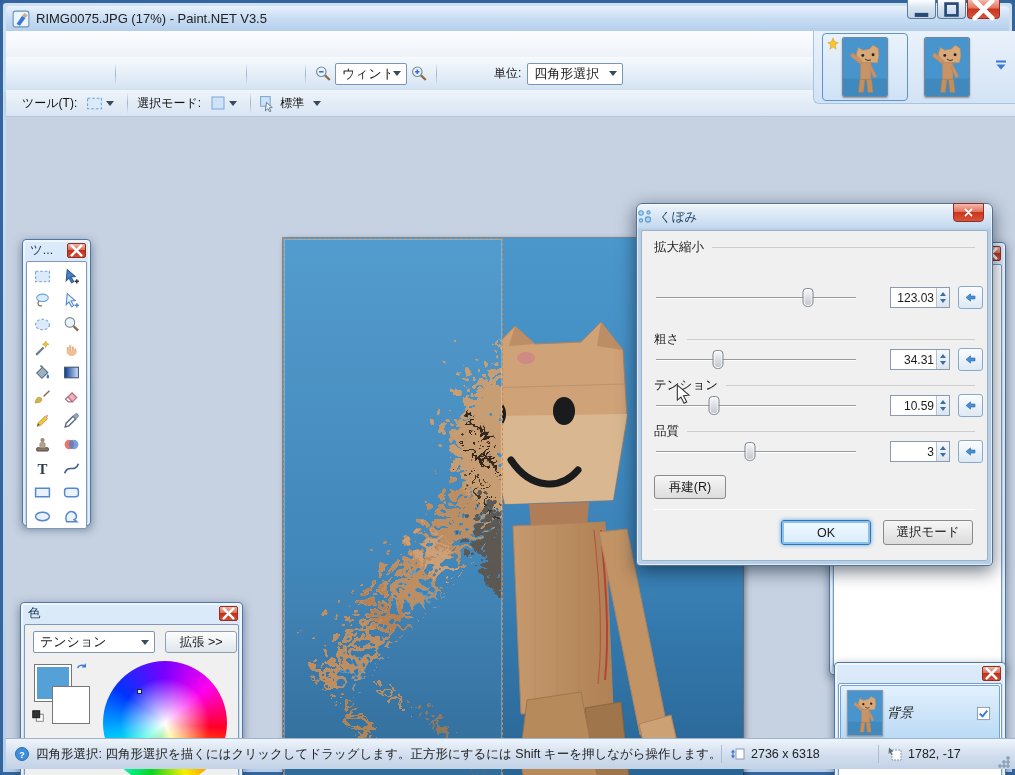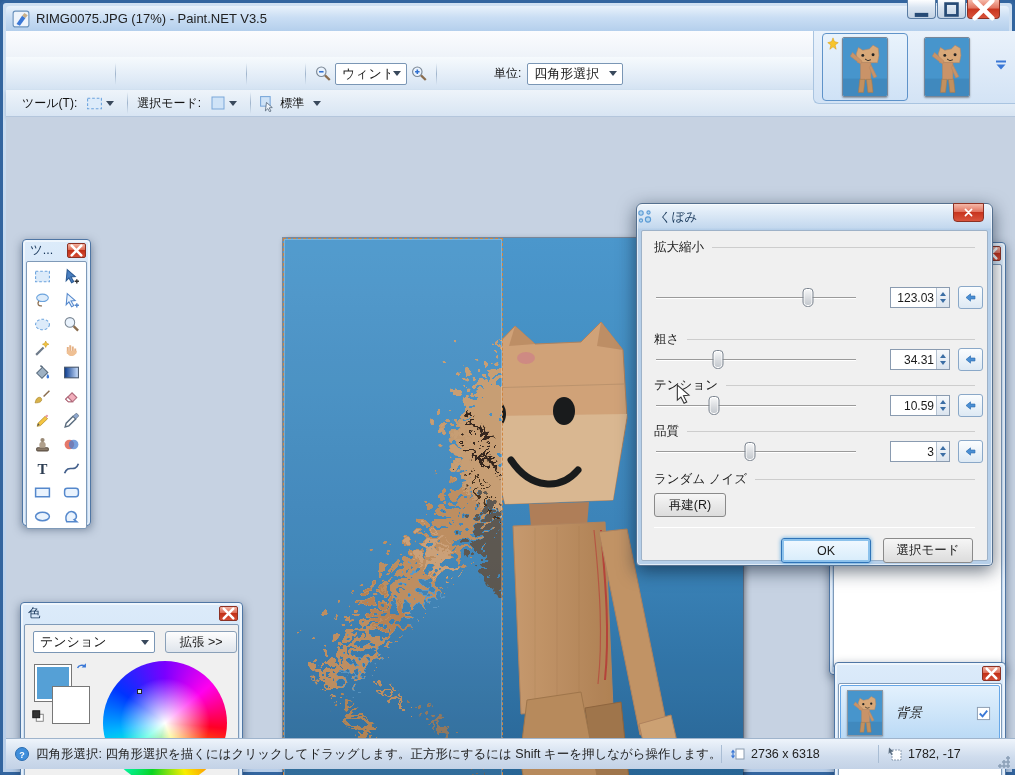--- a/index.html
+++ b/index.html
@@ -98,21 +98,21 @@
   .hist-item .hicon { width:16px; height:16px; margin-right:5px; }
   .hist-item .hicon svg{ width:100%; height:100%; }
 
   
   #layers-panel { left:828px; top:545px; width:172px; height:190px; }
   #layers-body { position:relative; height:163px; background:#fff; }
   .layer-item { position:absolute; left:1px; right:1px; top:1px; height:56px; display:flex; align-items:center;
                 background:linear-gradient(#e3f1fd,#b9d9f5); border:1px solid #66a7e8; border-radius:2px; }
   .layer-thumb { width:36px; height:46px; margin-left:6px; border:1px solid #8a97a5; background:#4795cc; box-shadow:0 1px 2px rgba(0,0,0,.3); }
   .layer-thumb svg{ width:100%; height:100%; display:block; }
-  .layer-name { flex:1; margin-left:13px; font-size:13px; font-style:italic; color:#222; }
+  .layer-name { flex:1; margin-left:4px; font-size:13px; font-style:italic; color:#222; }
   .layer-check { width:15px; height:15px; margin-right:8px; }
 
   
   #canvas { position:absolute; left:277px; top:121px; width:460px; height:612px;
             box-shadow:2px 2px 6px rgba(0,0,0,.45); outline:1px solid rgba(30,50,80,.4); }
   #canvas svg { display:block; width:100%; height:100%; }
   #selection-overlay { position:absolute; left:0; top:0; width:220px; height:612px;
                        border:1px dashed #d08540; box-shadow:inset 0 0 0 1px rgba(255,255,255,.25); }
 
   
@@ -837,23 +837,20 @@
                 </span>
       </div>
       <div class="reset-btn">
                 <svg viewBox="0 0 16 16">
                   <path d="M2.5 8l5.5-4.5v2.7h5.5v3.6H8v2.7z" fill="#4a8fd4" stroke="#2b6cb0" stroke-width=".8"></path>
                 </svg>
               </div>
     </div>
   </div>
         </div>
-      <div class="fld-label rn-label">
-        <span>ランダム ノイズ</span>
-      </div>
       <div class="reseed-btn">再建(R)</div>
       <div class="dlg-div"></div>
       <div class="dlg-footer">
         <div class="dlg-btn default">OK</div>
         <div class="dlg-btn">選択モード</div>
       </div>
     </div>
   </div>
 
   <div class="statusbar">

